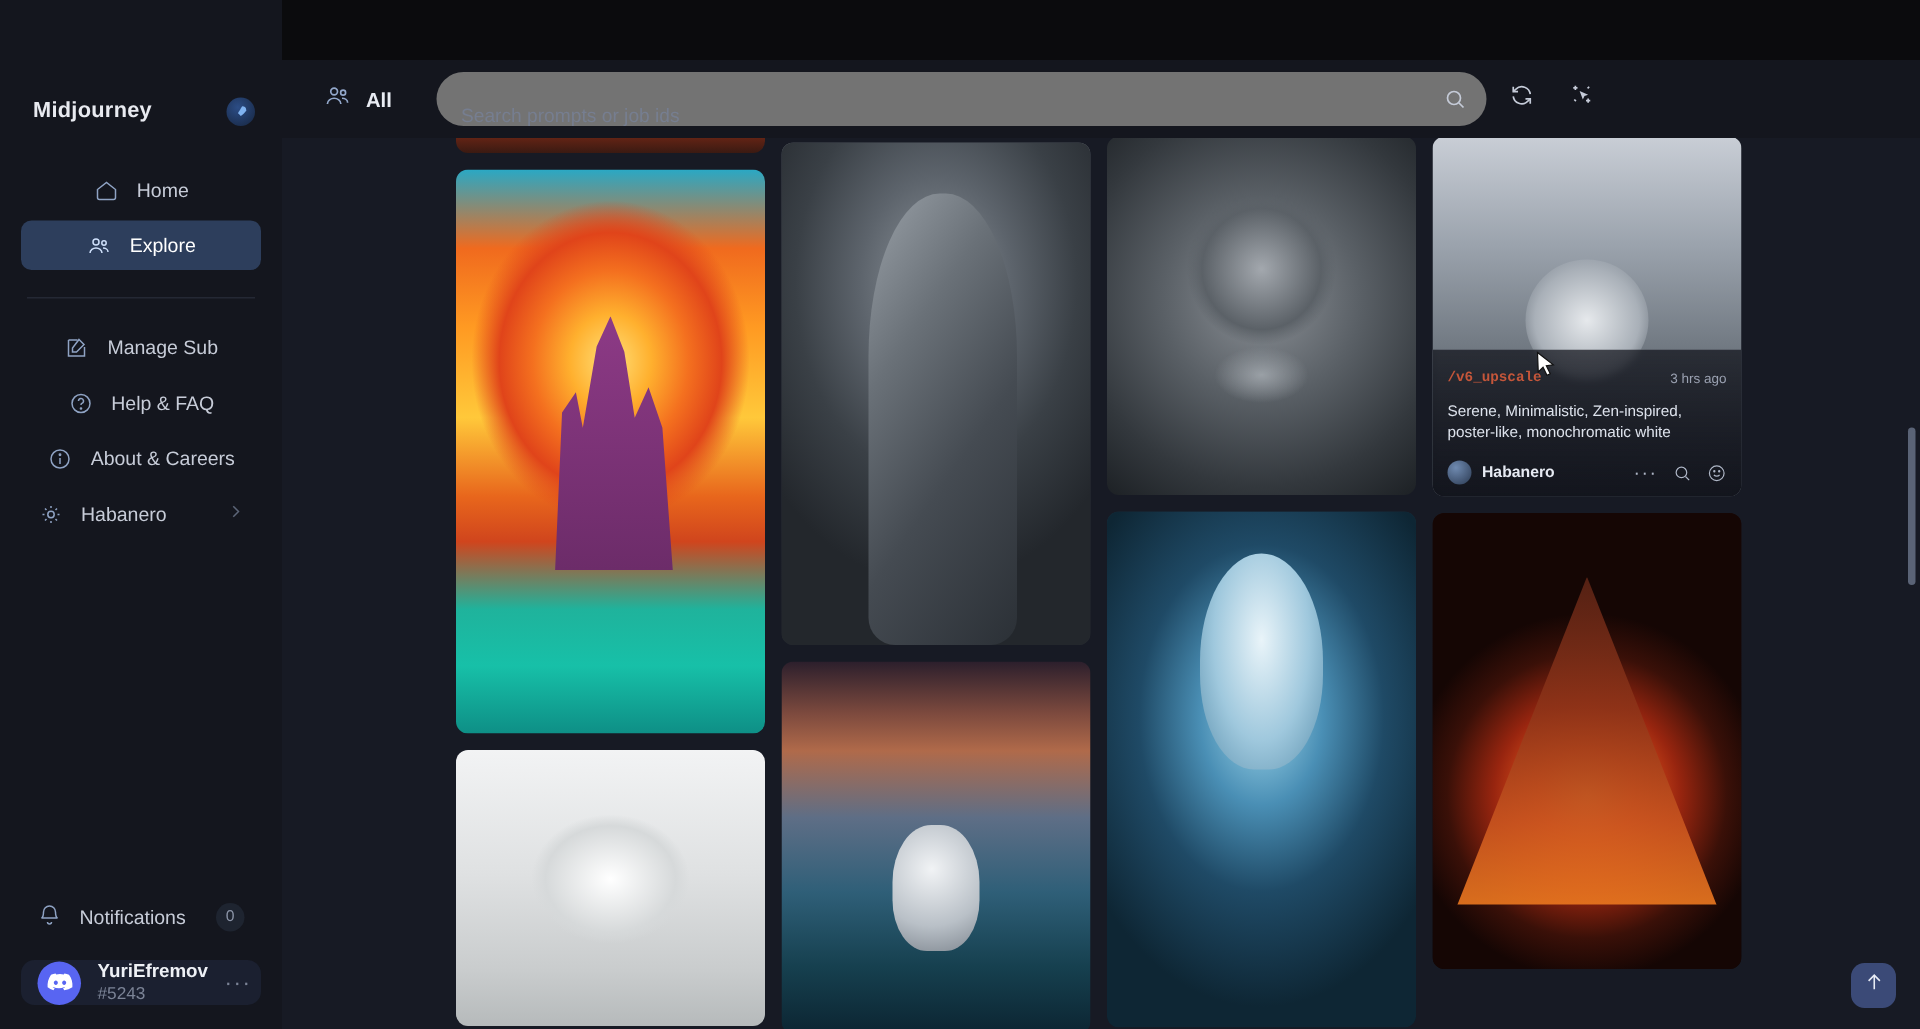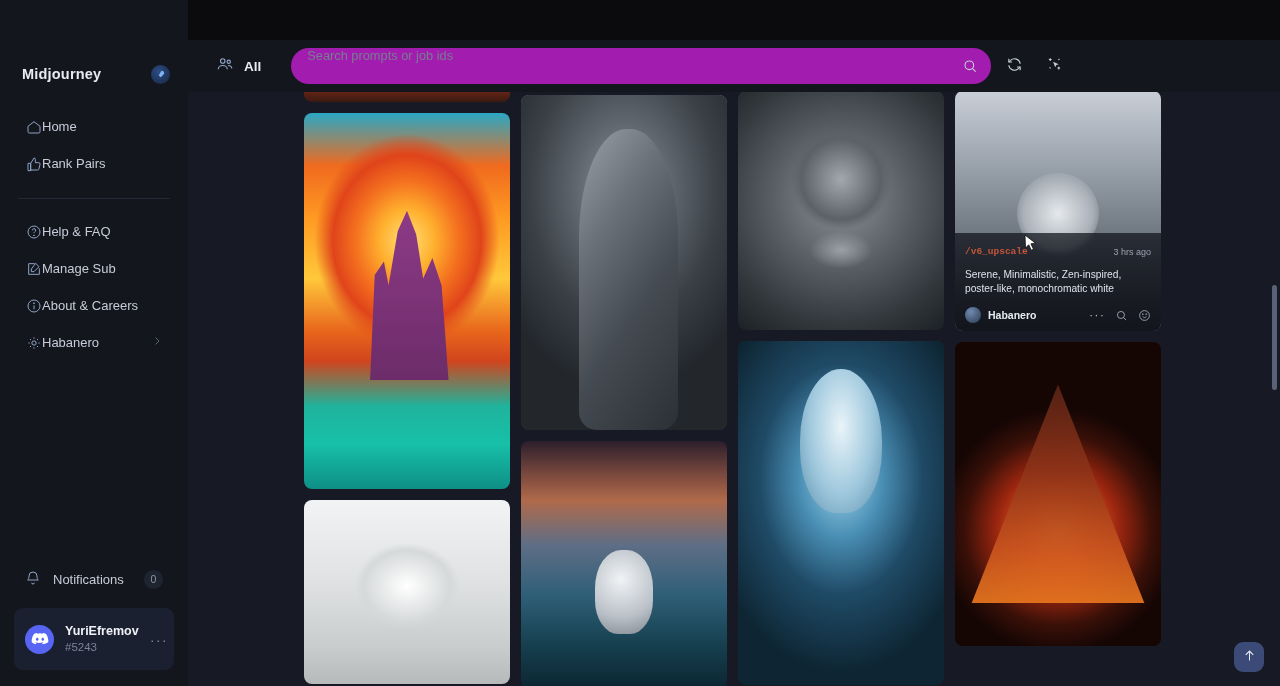--- a/index.html
+++ b/index.html
@@ -27,24 +27,24 @@
   .brand-title { color: #e8eaf0; font-size: 14.5px; font-weight: 600; letter-spacing: .2px; }
   .brand-badge {
     margin-left: auto; width: 19px; height: 19px; border-radius: 50%;
     background: radial-gradient(circle at 40% 35%, #2c4d86, #16253f);
     display: flex; align-items: center; justify-content: center;
   }
   .brand-badge svg { width: 11px; height: 11px; }
 
   .nav { padding: 0 14px; margin-top: 2px; }
   .nav-item {
-    display: flex; align-items: center; 
+    display: flex; align-items: center; gap: 12px;
     height: 33px; border-radius: 7px; padding: 0 11px;
     color: #c7ccd8; font-size: 13px; cursor: pointer;
-    margin-bottom: 4px; position: relative;
+    margin-bottom: 4px; position: relative; justify-content: center;
   }
   .nav-item .ico { width: 17px; height: 17px; display: flex; align-items: center; justify-content: center; flex: none; }
   .nav-item .ico svg { width: 16px; height: 16px; stroke: #8fa3c4; fill: none; stroke-width: 1.5; }
   .nav-item.active { background: #2d3e5c; color: #fff; }
   .nav-item.active .ico svg { stroke: #cfe0fb; }
   .nav-item .chev { margin-left: auto; }
   .nav-item .chev svg { width: 12px; height: 12px; stroke: #5c6578; }
 
   .nav-divider { height: 1px; background: #242834; margin: 14px 18px 14px 18px; }
 
@@ -55,21 +55,21 @@
     padding: 0 25px 0 25px; height: 30px; color: #c7ccd8; font-size: 13px; cursor: pointer;
   }
   .notif-row .ico svg { width: 16px; height: 16px; stroke: #8fa3c4; fill: none; stroke-width: 1.5; }
   .notif-count {
     margin-left: auto; min-width: 19px; height: 19px; border-radius: 50%;
     background: #1e2430; color: #8b94a7; font-size: 10.5px;
     display: flex; align-items: center; justify-content: center;
   }
 
   .profile-card {
-    margin: 14px 14px 16px 14px; height: 62px; border-radius: 9px;
+    margin: 14px 14px 16px 14px; height: 30px; border-radius: 9px;
     background: #1b2030; display: flex; align-items: center; padding: 0 11px; gap: 11px; cursor: pointer;
   }
   .avatar-discord {
     width: 29px; height: 29px; border-radius: 50%;
     background: #5865f2; display: flex; align-items: center; justify-content: center; flex: none;
   }
   .avatar-discord svg { width: 18px; height: 14px; fill: #fff; }
   .profile-names { display: flex; flex-direction: column; line-height: 1.25; }
   .profile-name { color: #eef1f6; font-size: 12.5px; font-weight: 600; }
   .profile-tag { color: #7b8396; font-size: 11.5px; }
@@ -80,22 +80,22 @@
     position: absolute; left: 188px; top: 40px; width: 1092px; height: 52px;
     display: flex; align-items: center; padding-left: 16px; padding-right: 16px;
     background: #14161e;
   }
   .filter-pill { display: flex; align-items: center; gap: 10px; padding: 0 12px; cursor: pointer; }
   .filter-pill svg { width: 18px; height: 18px; stroke: #93a8cb; fill: none; stroke-width: 1.5; }
   .filter-label { color: #e9ecf3; font-size: 13.5px; font-weight: 600; }
 
   .search-wrap {
     position: relative; flex: 1; max-width: 700px; margin-left: 18px;
-    height: 36px; background: #a21caf; border-radius: 18px;
-    display: flex; align-items: flex-start; padding: 0 16px;
+    height: 36px; background: #737373; border-radius: 18px;
+    display: flex; align-items: flex-end; padding: 0 16px;
   }
   .search-input {
     width: 100%; background: transparent; border: none; outline: none;
     color: #dfe3ec; font-size: 12.8px; font-family: "Liberation Sans", sans-serif;
   }
   .search-input::placeholder { color: #767e90; }
   .search-btn {
     position: absolute; right: 6px; top: 3px; width: 30px; height: 30px;
     display: flex; align-items: center; justify-content: center; cursor: pointer;
   }
@@ -226,53 +226,55 @@
 
     <div class="nav">
       <div class="nav-item">
         <span class="ico">
           <svg viewBox="0 0 24 24">
               <path d="M3 11l9-7 9 7v8a2 2 0 0 1-2 2H5a2 2 0 0 1-2-2z"></path>
             </svg>
         </span>
         <span>Home</span>
       </div>
+      <div class="nav-item active">
+        <span class="ico">
+          <svg viewBox="0 0 24 24">
+              <circle cx="9" cy="8" r="3"></circle>
+              <circle cx="17" cy="9" r="2.2"></circle>
+              <path d="M3 19c0-3 3-5 6-5s6 2 6 5"></path>
+              <path d="M16 14c2.5 0 5 1.5 5 4"></path>
+            </svg>
+        </span>
+        <span>Explore</span>
+      </div>
+    </div>
+
+    <div class="nav-divider"></div>
+
+    <div class="nav">
       <div class="nav-item">
         <span class="ico">
           <svg viewBox="0 0 24 24">
-              <path d="M7 22V11l5-8a2 2 0 0 1 2 2v5h5a2 2 0 0 1 2 2.4l-1.6 7A2 2 0 0 1 17.4 21H7z"></path>
-              <path d="M3 22h4V11H3z"></path>
-            </svg>
-        </span>
-        <span>Rank Pairs</span>
-      </div>
-    </div>
-
-    <div class="nav-divider"></div>
-
-    <div class="nav">
+              <path d="M4 4h9"></path>
+              <path d="M4 4v16h16v-9"></path>
+              <path d="M14.5 3.5l5 5L12 16H8v-4z"></path>
+            </svg>
+        </span>
+        <span>Manage Sub</span>
+      </div>
       <div class="nav-item">
         <span class="ico">
           <svg viewBox="0 0 24 24">
               <circle cx="12" cy="12" r="9"></circle>
               <path d="M9.5 9.5a2.5 2.5 0 1 1 3.3 2.4c-.8.3-.8 1-.8 1.6"></path>
               <circle cx="12" cy="17" r=".6" fill="#8fa3c4"></circle>
             </svg>
         </span>
         <span>Help &amp; FAQ</span>
-      </div>
-      <div class="nav-item">
-        <span class="ico">
-          <svg viewBox="0 0 24 24">
-              <path d="M4 4h9"></path>
-              <path d="M4 4v16h16v-9"></path>
-              <path d="M14.5 3.5l5 5L12 16H8v-4z"></path>
-            </svg>
-        </span>
-        <span>Manage Sub</span>
       </div>
       <div class="nav-item">
         <span class="ico">
           <svg viewBox="0 0 24 24">
               <circle cx="12" cy="12" r="9"></circle>
               <path d="M12 11v6"></path>
               <circle cx="12" cy="7.8" r=".7" fill="#8fa3c4"></circle>
             </svg>
         </span>
         <span>About &amp; Careers</span>

